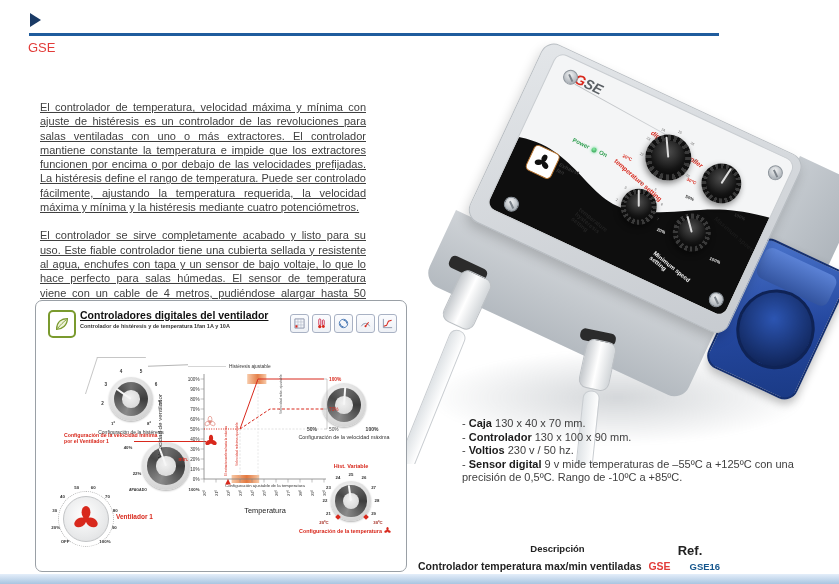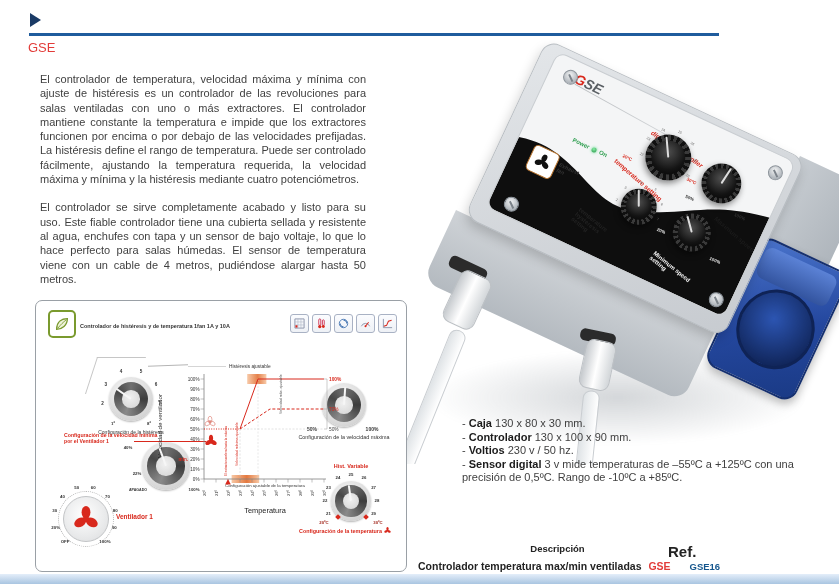--- a/index.html
+++ b/index.html
@@ -8,33 +8,33 @@
 
   
   .tri{position:absolute;left:30px;top:13px;width:0;height:0;
        border-left:11px solid #1a3b66;border-top:7px solid transparent;border-bottom:7px solid transparent;}
   .page-title{position:absolute;left:45px;top:6px;margin:0;font-size:17px;font-weight:bold;
        color:#0d0d0d;letter-spacing:-0.2px;white-space:nowrap;}
   .title-rule{position:absolute;left:29px;top:33px;width:690px;height:3px;background:#1f5c9d;}
   .brand{position:absolute;left:28px;top:40px;font-size:13px;color:#e23c39;}
 
   
-  .intro{position:absolute;left:40px;top:72px;width:326px;font-size:11px;line-height:14.3px;
-         text-align:justify;color:#3f3f3f;}
+  .intro{position:absolute;left:40px;top:100px;width:326px;font-size:11px;line-height:14.3px;
+         text-align:justify;color:#3f3f3f;text-decoration:underline;}
   .intro p{margin:0 0 14px 0;}
 
   
   .specs{position:absolute;left:462px;top:417px;width:372px;font-size:11px;line-height:13.6px;color:#3f3f3f;}
   .specs b{color:#1b1b1b;}
 
   
   .thead-desc{position:absolute;left:500px;top:543px;width:115px;text-align:center;
       font-size:9.5px;font-weight:bold;color:#222;}
-  .thead-ref{position:absolute;left:668px;top:543px;width:44px;text-align:left;
-      font-size:15px;font-weight:bold;color:#222;}
+  .thead-ref{position:absolute;left:668px;top:543px;width:44px;text-align:center;
+      font-size:13px;font-weight:bold;color:#222;}
   .trow{position:absolute;left:418px;top:560px;font-size:10.5px;font-weight:bold;color:#232323;white-space:nowrap;}
   .trow-brand{color:#e23c39;margin-left:4px;}
   .trow-ref{color:#15568d;margin-left:16px;font-size:9.5px;}
   .footer-bar{position:absolute;left:0;top:574px;width:839px;height:10px;
       background:linear-gradient(#e4eefa,#a9c5e1);}
 
   
   .photo{position:absolute;left:398px;top:40px;width:441px;height:424px;overflow:hidden;}
   .shadow{position:absolute;left:30px;top:310px;width:380px;height:95px;
       background:radial-gradient(ellipse at center,rgba(100,110,120,.28),rgba(100,110,120,0) 70%);filter:blur(2px);}
@@ -237,20 +237,21 @@
       </div>
   </div>
 
   <div class="diagram" id="diagram">
     <div class="dg-leaf">
       <svg width="16" height="16" viewBox="0 0 24 24">
           <path d="M4 20 C4 8 12 4 20 4 C20 14 12 20 4 20 Z" fill="#eef3da" stroke="#7a9a2e" stroke-width="2"></path>
           <path d="M6 18 C10 13 14 9 18 6" stroke="#7a9a2e" stroke-width="1.3" fill="none"></path>
         </svg>
     </div>
+    <div class="dg-title">Controladores digitales del ventilador</div>
     <div class="dg-sub">Controlador de histéresis y de temperatura 1fan 1A y 10A</div>
 
     <div class="dg-icons">
       <div class="dg-icon">
         <svg width="11" height="11" viewBox="0 0 12 12">
             <path d="M1 1h10v10H1z" fill="none" stroke="#8a93a8" stroke-width="1"></path>
             <path d="M1 4.3h10M1 7.6h10M4.3 1v10M7.6 1v10" stroke="#b3bac9" stroke-width=".7"></path>
             <rect x="1.6" y="7.9" width="2.2" height="2.5" fill="#d8281c"></rect>
           </svg>
       </div>
@@ -458,24 +459,24 @@
       <span class="arcnum fan-num" style="left: 26.4514px; top: 195.727px;">40</span>
       <span class="arcnum fan-num" style="left: 40.6866px; top: 187.136px;">50</span>
       <span class="arcnum fan-num" style="left: 57.3134px; top: 187.136px;">60</span>
       <span class="arcnum fan-num" style="left: 71.5486px; top: 195.727px;">70</span>
       <span class="arcnum fan-num" style="left: 79.2973px; top: 210.437px;">80</span>
       <span class="arcnum fan-num" style="left: 78.3306px; top: 227.036px;">90</span>
       <span class="arcnum fan-num" style="left: 68.9264px; top: 240.747px;">100%</span>
     </div>
 
   <div class="specs">
-    <div class="spec-line"><span>-</span> <b>Caja</b> <span>130 x 80 x 30 mm.</span></div>
+    <div class="spec-line"><span>-</span> <b>Caja</b> <span>130 x 40 x 70 mm.</span></div>
     <div class="spec-line"><span>-</span> <b>Controlador</b> <span>130 x 100 x 90 mm.</span></div>
     <div class="spec-line"><span>-</span> <b>Voltios</b> <span>230 v / 50 hz.</span></div>
-    <div class="spec-line"><span>-</span> <b>Sensor digital</b> <span>3 v mide temperaturas de –55ºC a +125ºC con una precisión de 0,5ºC. Rango de -10ºC a +85ºC.</span></div>
+    <div class="spec-line"><span>-</span> <b>Sensor digital</b> <span>9 v mide temperaturas de –55ºC a +125ºC con una precisión de 0,5ºC. Rango de -10ºC a +85ºC.</span></div>
   </div>
 
   <div class="thead-desc">Descripción</div>
   <div class="thead-ref">Ref.</div>
   <div class="trow">
     <span class="trow-desc">Controlador temperatura max/min ventiladas</span>
     <span class="trow-brand">GSE</span>
     <span class="trow-ref">GSE16</span>
   </div>
 

